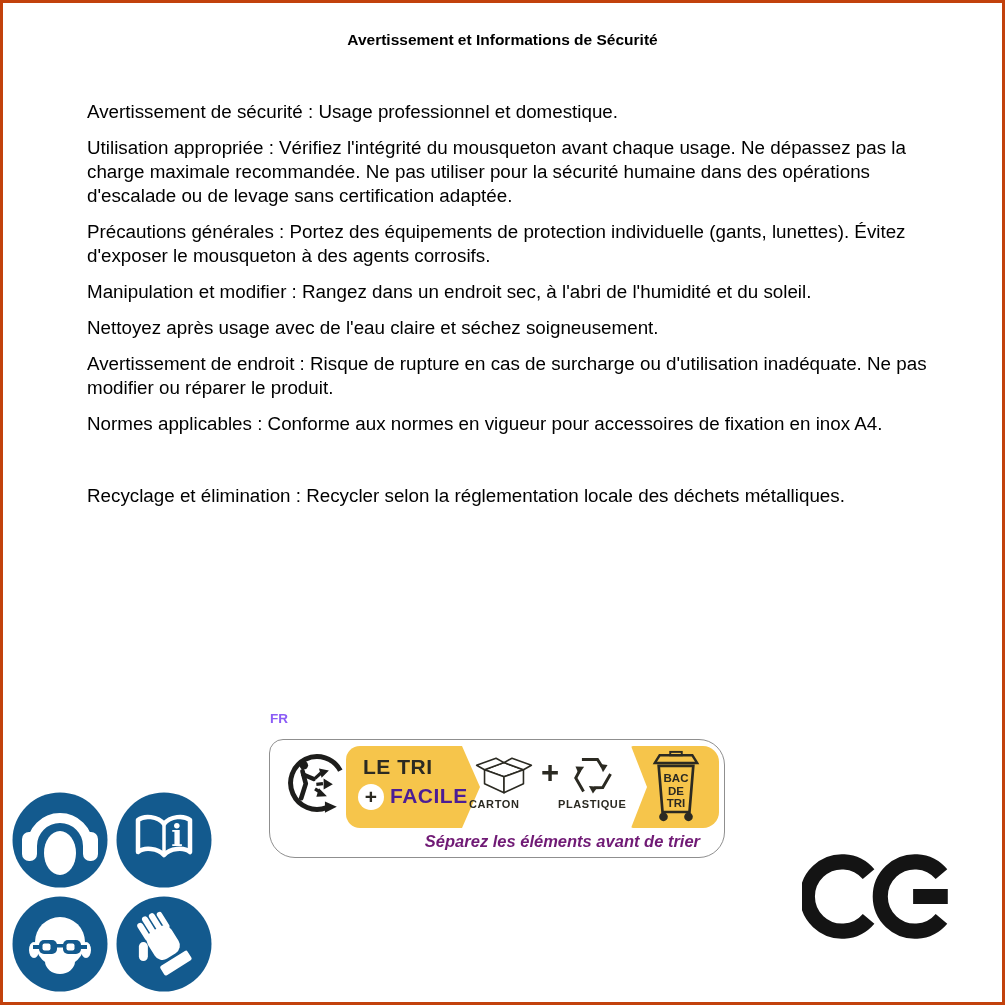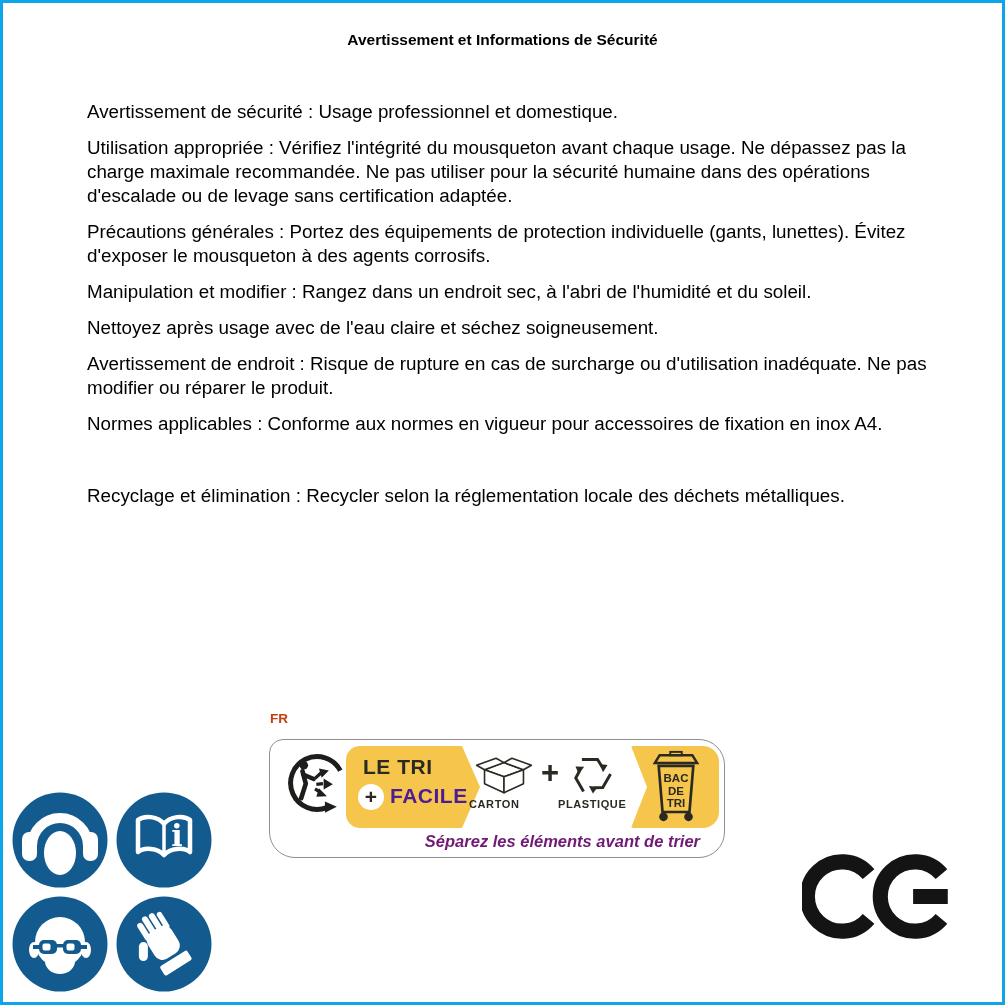--- a/index.html
+++ b/index.html
@@ -1,18 +1,18 @@
 <!DOCTYPE html>
 <html><head>
 <meta charset="utf-8">
 <style>
   html,body { margin:0; padding:0; background:#fff; }
   .page {
     position:relative; width:1005px; height:1005px; box-sizing:border-box;
-    background:#fff; border:3px solid #0ea5e9; overflow:hidden;
+    background:#fff; border:3px solid #c2410c; overflow:hidden;
     font-family:"Liberation Sans", sans-serif; color:#000;
   }
   .title {
     position:absolute; top:28px; left:0; width:100%;
     text-align:center; font-weight:bold; font-size:15.5px;
   }
   .body-text {
     position:absolute; left:72px; top:85px; width:880px;
     font-size:18.8px; line-height:24px;
   }
@@ -20,21 +20,21 @@
   .body-text p:empty { height:24px; }
 
   
   .safety-icons {
     position:absolute; left:7px; top:787px;
     display:grid; grid-template-columns:100px 100px; grid-gap:4px;
   }
   .safety-icons svg { display:block; }
 
   
-  .fr-label { position:absolute; left:267px; top:708px; font-size:13.5px; font-weight:bold; color:#c2410c; }
+  .fr-label { position:absolute; left:267px; top:708px; font-size:13.5px; font-weight:bold; color:#8b5cf6; }
   .tri-container {
     position:absolute; left:266px; top:736px; width:456px; height:119px;
     background:#fff; border:1.5px solid #8f8f8f; box-sizing:border-box;
     border-radius:14px 26px 26px 26px;
   }
   .tri-container > * { position:absolute; }
   .triman-logo { left:14px; top:7px; }
   .seg1 { left:76px; top:6px; width:116px; height:82px; background:#f6c54b; border-radius:14px 0 0 14px; }
   .seg1-tip { left:192px; top:6px; width:18px; height:82px; background:#f6c54b; clip-path:polygon(0 0,100% 50%,0 100%); }
   .le-tri { left:93px; top:15px; font-size:21px; font-weight:800; letter-spacing:0.5px; color:#2b2a22; z-index:2; }

